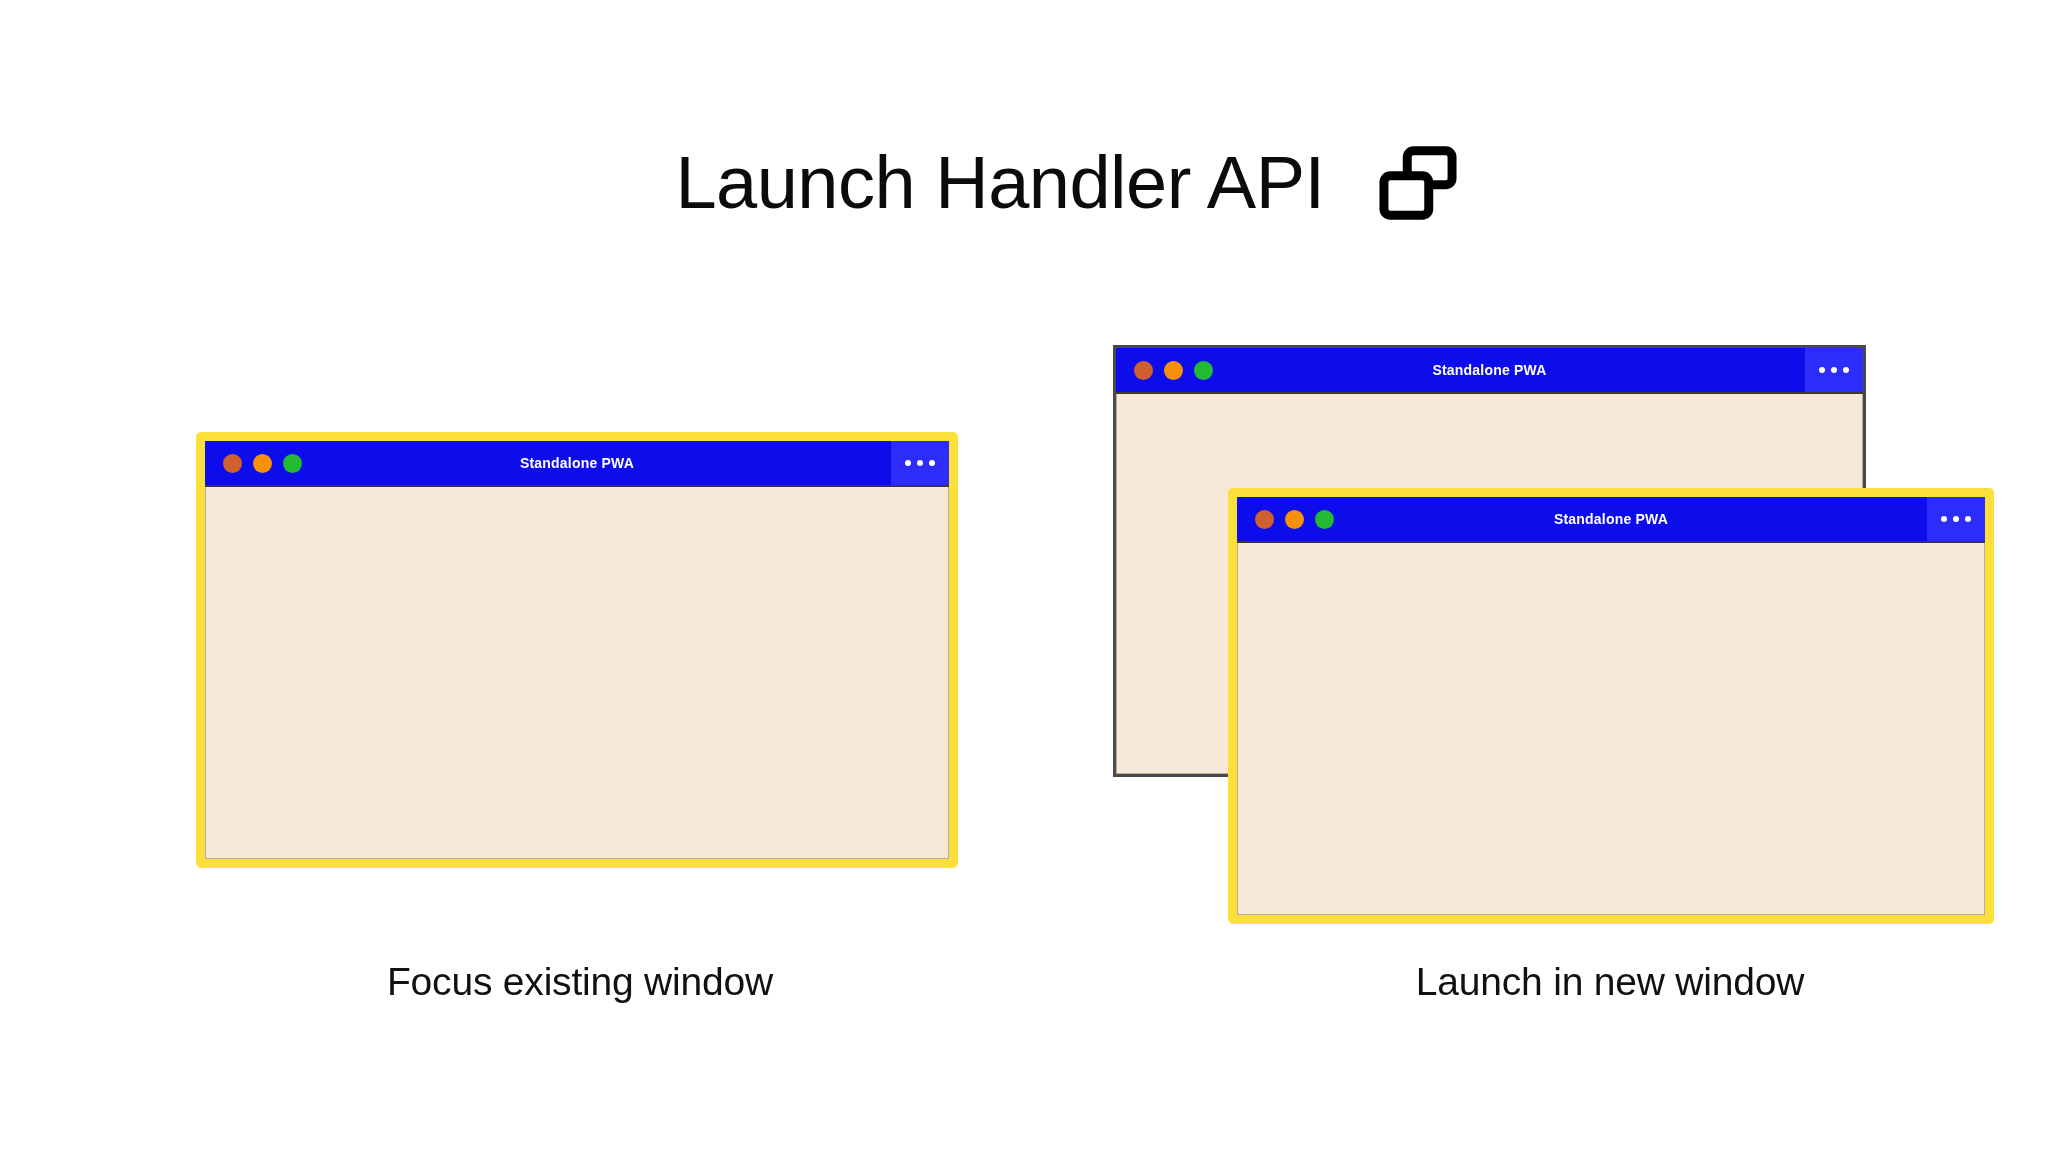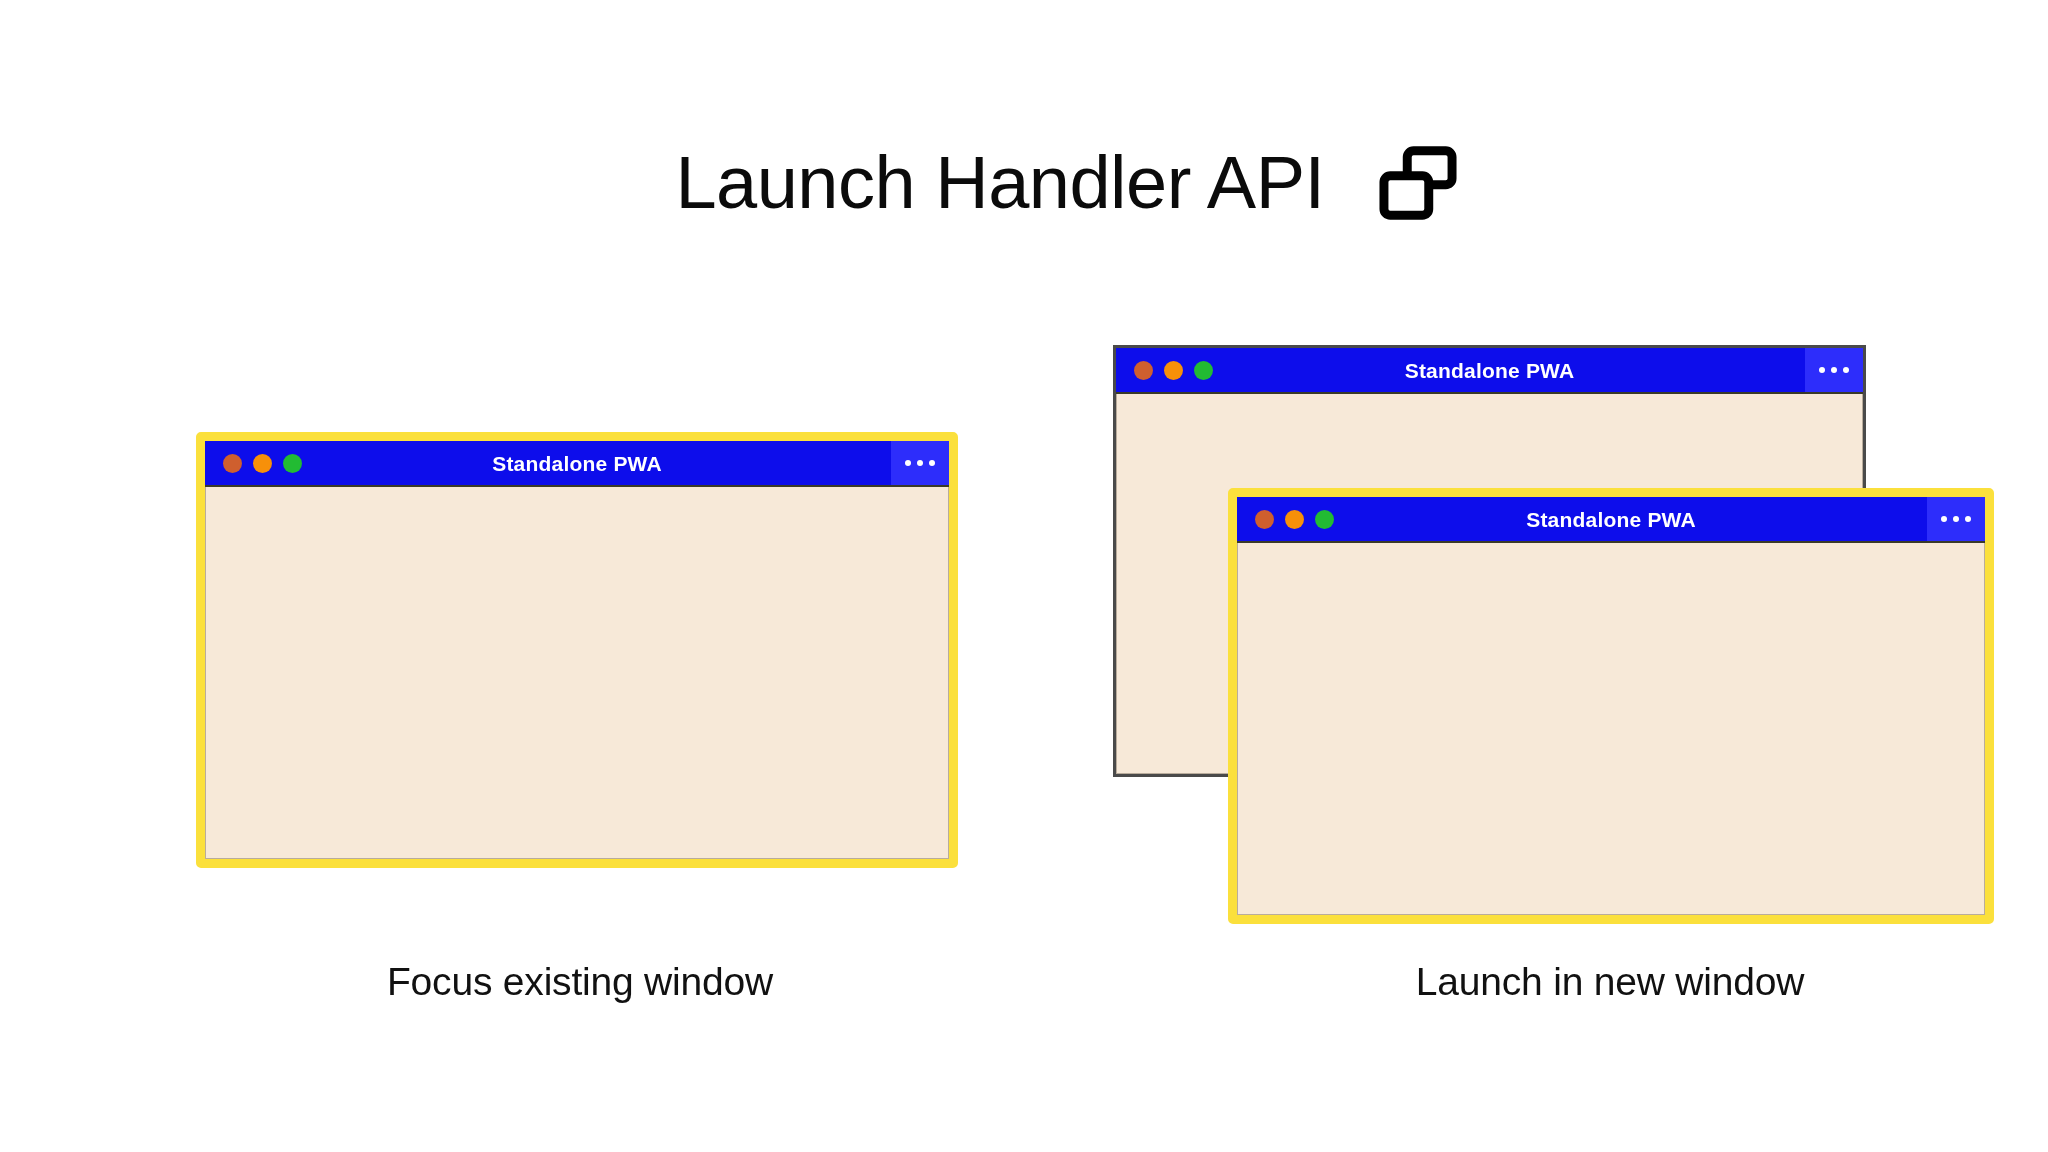--- a/index.html
+++ b/index.html
@@ -94,21 +94,21 @@
     border-radius: 50%;
   }
   .dot.close  { background: #cf5f2e; }
   .dot.min    { background: #f79009; }
   .dot.max    { background: #22bb33; }
 
   .win-title {
     width: 100%;
     text-align: center;
     color: #ffffff;
-    font-size: 21px;
+    font-size: 14px;
     font-weight: 700;
     letter-spacing: 0.2px;
     line-height: 1;
     user-select: none;
   }
   .menu-panel {
     position: absolute;
     right: 0;
     top: 0;
     bottom: 0;

